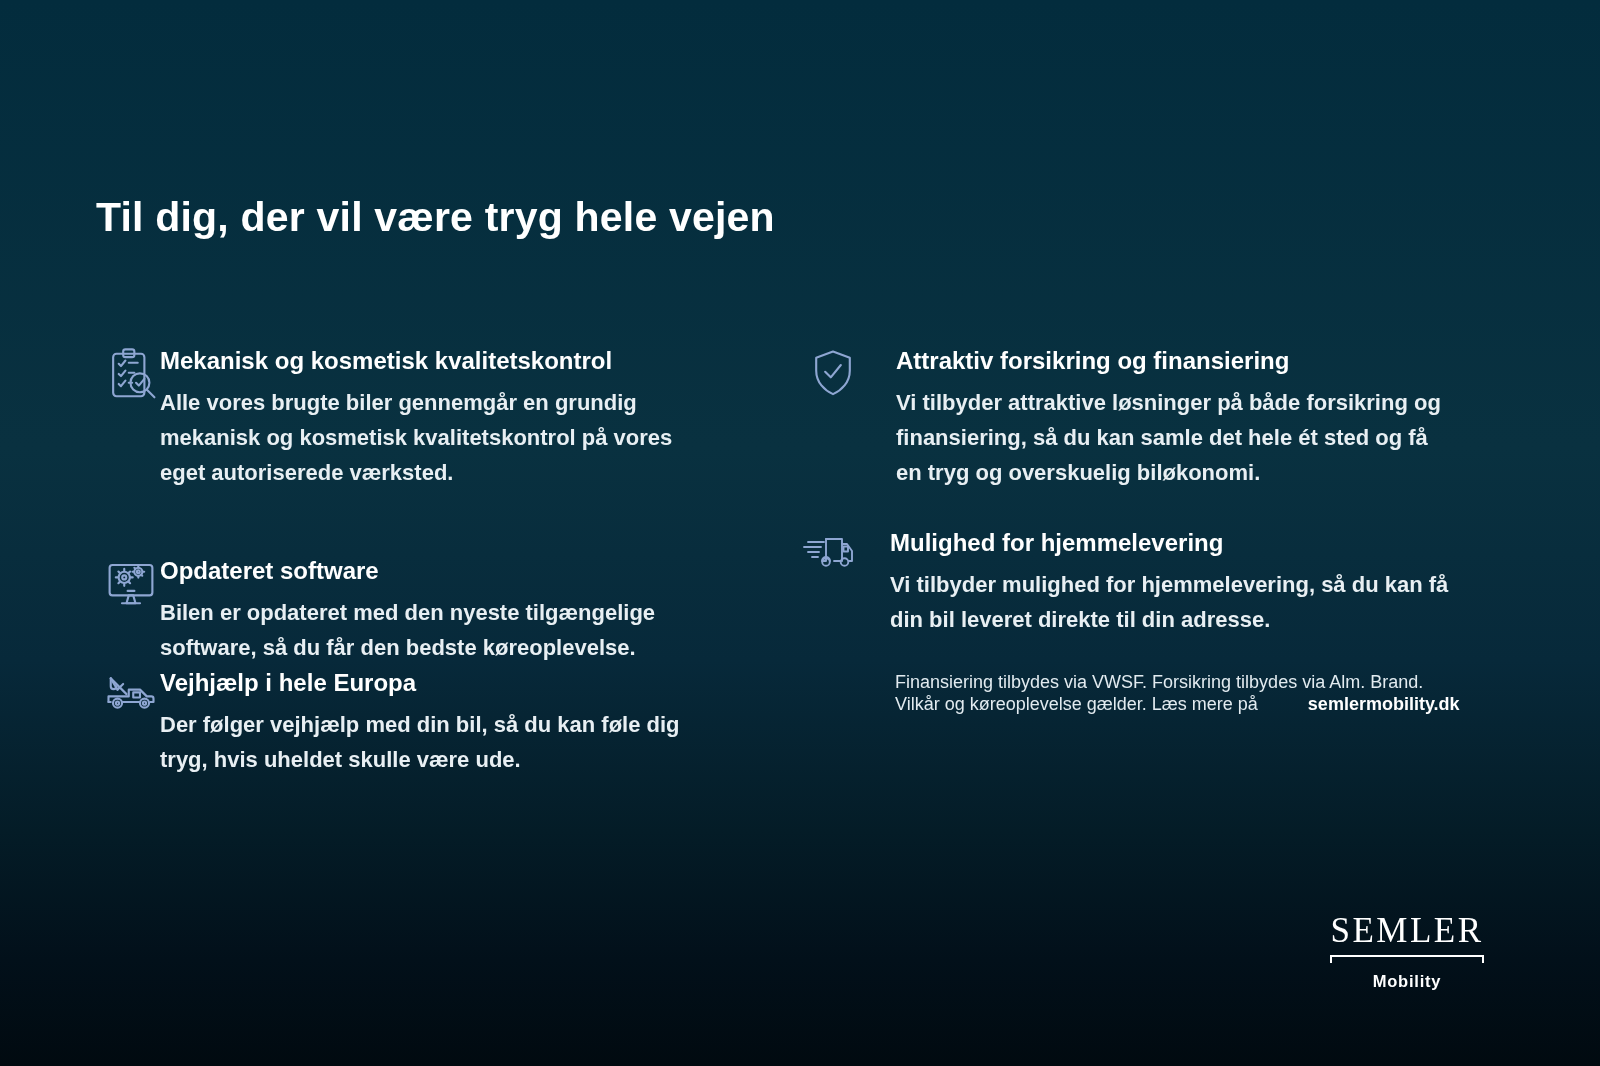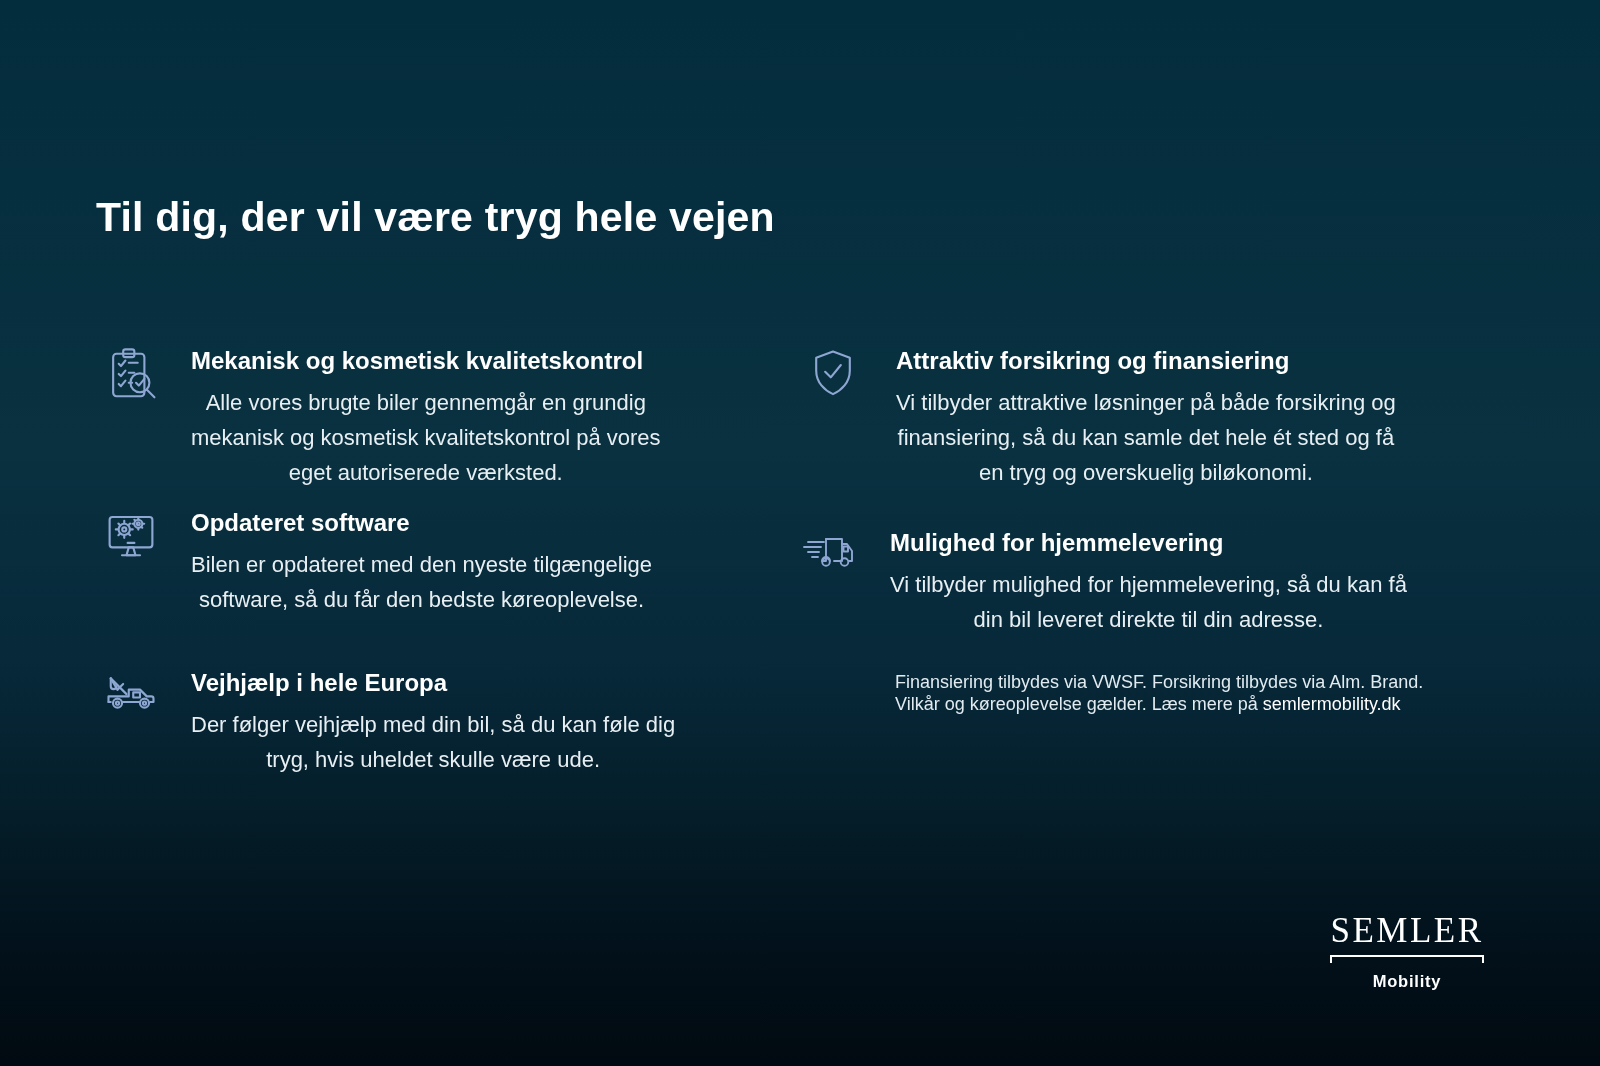--- a/index.html
+++ b/index.html
@@ -39,47 +39,46 @@
   }
   .feature .icon-box {
     width: 56px;
     height: 56px;
     flex: 0 0 56px;
     display: flex;
     align-items: flex-start;
     justify-content: flex-start;
   }
   .feature .icon-box svg { display: block; }
-  .feature .texts { margin-left: 31px; }
+  .feature .texts { }
   .col-right .texts { margin-left: 34px; }
   .feature h3 {
     font-size: 24px;
     font-weight: 700;
     color: #ffffff;
     line-height: 30px;
     margin-bottom: 9px;
     white-space: nowrap;
   }
   .feature p {
     font-size: 22px;
-    font-weight: 400;
+    font-weight: 700;
     color: #e8eff3;
     line-height: 35px;
     white-space: pre-line;
-    text-align: center;
   }
   .disclaimer {
     position: absolute;
     left: 895px;
     top: 671px;
     font-size: 18px;
     line-height: 22px;
     color: #e2ebf0;
   }
-  .disclaimer .bold-link { font-weight: 400; color: #ffffff; }
+  .disclaimer .bold-link { font-weight: 700; color: #ffffff; margin-left: 45px; }
   .logo {
     position: absolute;
     left: 1330px;
     top: 912px;
     width: 154px;
     text-align: center;
   }
   .logo .brand {
     font-family: "Liberation Serif", serif;
     font-size: 35px;
@@ -128,21 +127,21 @@
       </svg>
     </div>
     <div class="texts">
       <h3>Mekanisk og kosmetisk kvalitetskontrol</h3>
       <p>Alle vores brugte biler gennemgår en grundig
 mekanisk og kosmetisk kvalitetskontrol på vores
 eget autoriserede værksted.</p>
     </div>
   </div>
 
-  <div class="feature col-left" style="left:104px; top:508px;">
+  <div class="feature col-left" style="left:104px; top:556px;">
     <div class="icon-box">
       <svg width="54" height="54" viewBox="0 0 48 48" fill="none" stroke="#8ea6d2" stroke-width="1.9" stroke-linecap="round" stroke-linejoin="round">
         <rect x="5" y="8" width="38" height="27" rx="2.5"></rect>
         <line x1="21" y1="31" x2="27" y2="31"></line>
         <circle cx="18" cy="19" r="5"></circle>
         <circle cx="18" cy="19" r="1.8"></circle>
         <line x1="18" y1="11.5" x2="18" y2="13.2"></line>
         <line x1="18" y1="24.8" x2="18" y2="26.5"></line>
         <line x1="10.5" y1="19" x2="12.2" y2="19"></line>
         <line x1="23.8" y1="19" x2="25.5" y2="19"></line>

